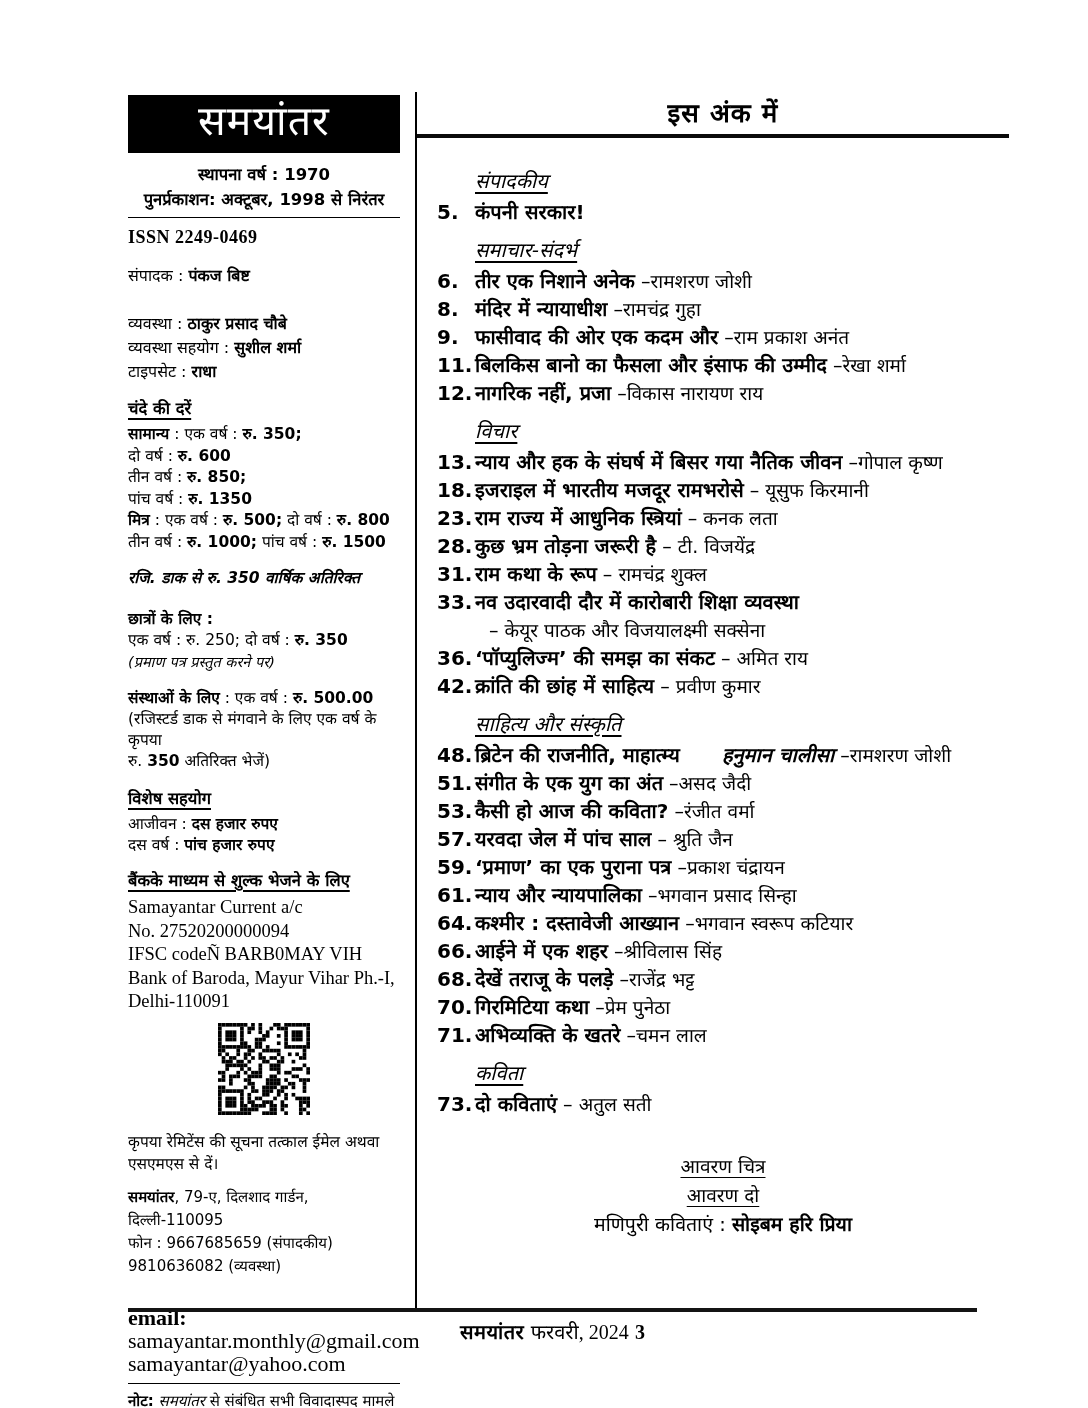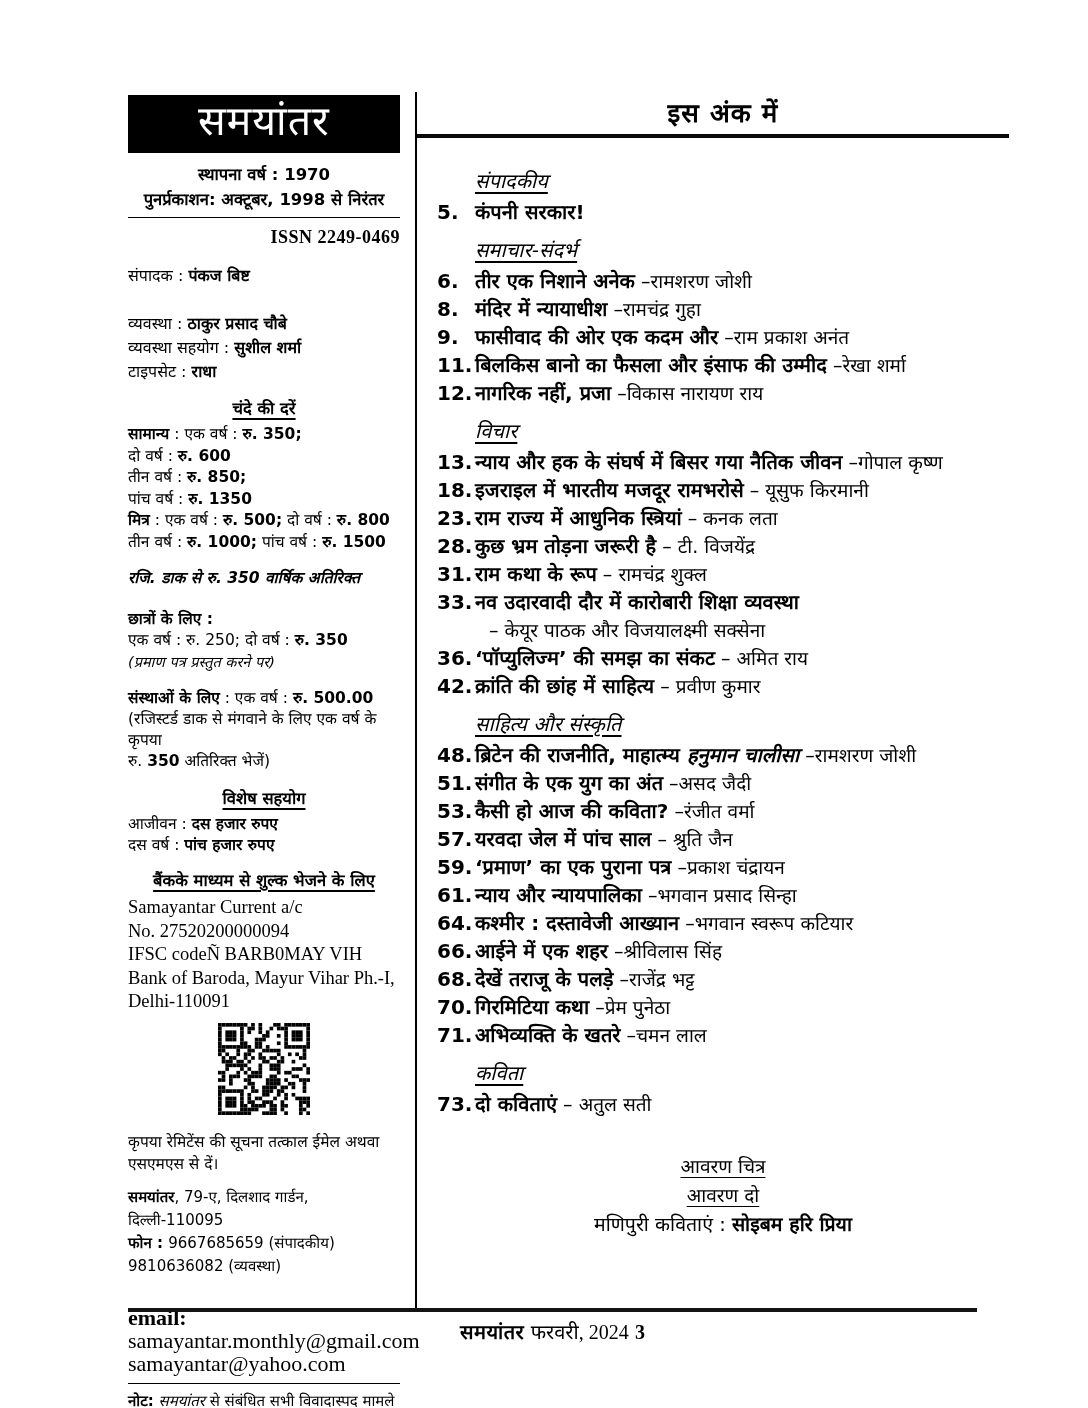--- a/index.html
+++ b/index.html
@@ -5,33 +5,33 @@
   html,body{margin:0;padding:0;}
   body{
     width:1088px;height:1408px;background:#ffffff;color:#000;
     font-family:"DejaVu Sans",sans-serif;position:relative;overflow:hidden;
     -webkit-font-smoothing:antialiased;
   }
   .b{font-weight:700;margin-top:20px;}
   .i{font-style:italic;}
   .bi{font-weight:700;font-style:italic;}
   .u{text-decoration:underline;text-underline-offset:4px;text-decoration-thickness:1.5px;}
-  .center{text-align:right;}
+  .center{text-align:left;}
 
   
   .left-col{position:absolute;left:128px;top:95px;width:272px;font-size:15.5px;line-height:21px;}
   .banner{background:#000;color:#fff;text-align:center;padding:2px 0 8px;margin-bottom:9px;}
   .logo{font-family:"DejaVu Serif",serif;font-size:41px;line-height:48px;letter-spacing:1px;}
   .mast-line{font-weight:700;font-size:16.5px;line-height:25px;text-align:center;}
   .thin-rule{border-top:1.5px solid #000;margin:5px 0 9px;}
   .issn{font-family:"Liberation Serif",serif;font-weight:700;font-size:18px;letter-spacing:.5px;margin-bottom:17px;}
   .nowrap{white-space:nowrap;}
   .editor-line{font-size:16px;margin-bottom:26px;}
   .staff-block div{font-size:16px;line-height:24px;}
-  .sec-head{font-weight:700;font-size:16.5px;margin:14px 0 5px;text-align:center;}
+  .sec-head{font-weight:700;font-size:16.5px;margin:14px 0 5px;}
   .rates div{line-height:21.5px;}
   .regnote{margin:15px 0 16px;font-size:15.5px;}
   .stud-note{font-size:14.5px;line-height:22px;}
   .inst{margin-top:15px;}
   .special{margin-top:16px;}
   .bank{margin-top:14px;}
   .bank-lines div{font-family:"Liberation Serif",serif;font-size:18.5px;line-height:23.5px;}
   .qr-wrap{text-align:center;margin:9px 0 10px;}
   .remit div{line-height:22px;}
   .addr{margin-top:11px;}
@@ -53,21 +53,21 @@
   .rc-title{text-align:center;font-weight:700;font-size:26px;line-height:32px;letter-spacing:1px;}
   .rc-rule{height:3.5px;background:#0a0a0a;margin:5px 0 0 -20px;width:592px;}
   .rc-issue{text-align:center;font-weight:700;font-size:18.5px;line-height:26px;margin-top:8px;}
   #toc-sections{margin-top:29px;}
   .toc-heading{font-style:italic;font-size:20px;line-height:28px;margin:10px 0 3px 38px;}
   .toc-heading span{text-decoration:underline;text-underline-offset:4px;text-decoration-thickness:1.5px;}
   .toc-row{display:flex;font-size:20px;line-height:28px;}
   .toc-num{flex:0 0 38px;font-weight:700;}
   .toc-body{flex:1;}
   .toc-title{font-weight:700;}
-  .toc-em{font-style:italic;}
+  .toc-em{font-style:italic;margin-left:35px;}
   .toc-author{font-weight:400;font-size:19px;}
   .toc-cont{font-weight:400;font-size:19px;line-height:28px;padding-left:14px;}
   .cover-block{margin-top:34px;text-align:center;}
   .cover-heading{font-size:19px;line-height:29px;}
   .cover-heading span{text-decoration:underline;text-underline-offset:4px;text-decoration-thickness:1px;}
   .cover-line{font-size:19.5px;line-height:30px;margin-bottom:7px;}
 </style>
 </head>
 <body>
 
@@ -447,21 +447,21 @@
       </svg>
   </div>
 
   <div class="remit">
     <div>कृपया रेमिटेंस की सूचना तत्काल ईमेल अथवा</div>
     <div>एसएमएस से दें।</div>
   </div>
 
   <div class="addr">
     <div><span style="font-weight: 700;">समयांतर</span><span>, 79-ए, दिलशाद गार्डन, दिल्ली-110095</span></div>
-    <div><span style="font-weight: 700; margin-top: 10px;">फोन : </span><span>9667685659 (संपादकीय)</span></div>
+    <div><span style="font-weight: 400; margin-top: 10px;">फोन : </span><span>9667685659 (संपादकीय)</span></div>
     <div>9810636082 (व्यवस्था)</div>
   </div>
 
   <div class="email-block">
     <div><span class="lbl">email:</span> <span>samayantar.monthly@gmail.com</span></div>
     <div>samayantar@yahoo.com</div>
   </div>
 
   <div class="note-block"><span style="font-weight: 700;">नोट:</span><span style="font-style: italic;"> समयांतर</span><span> से संबंधित सभी विवादास्पद मामले केवल दिल्ली न्यायालय के अधीन होंगे।</span></div>
 

